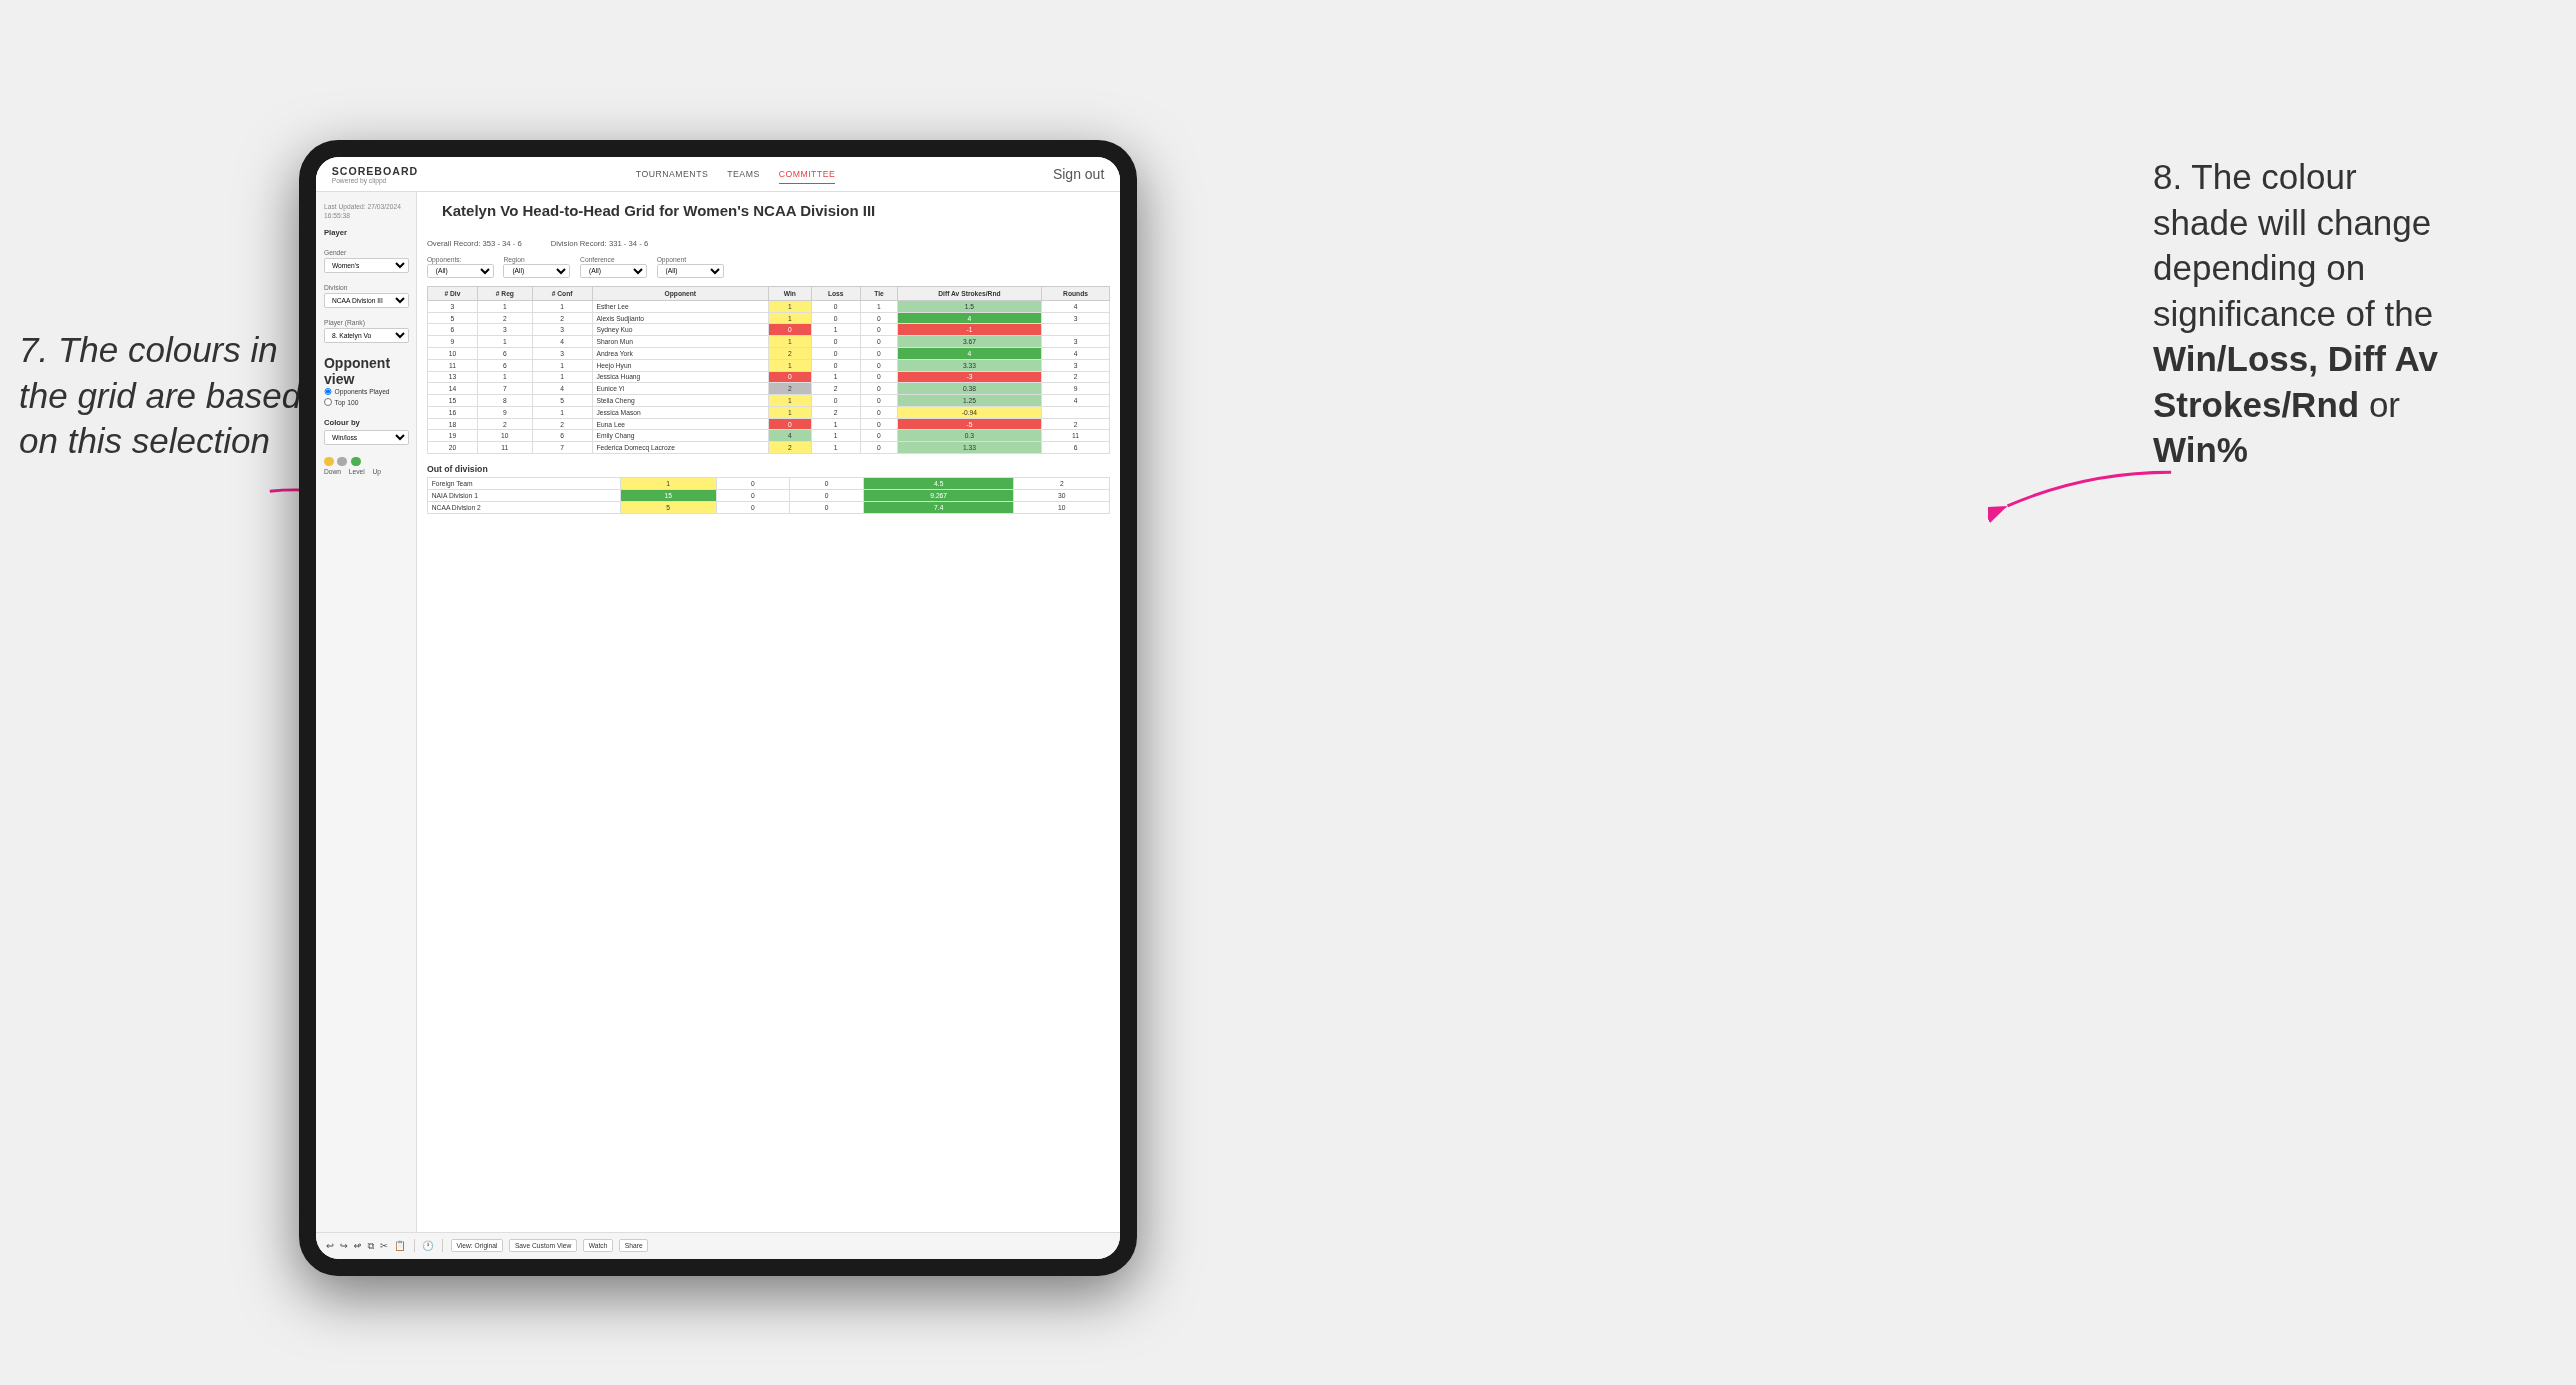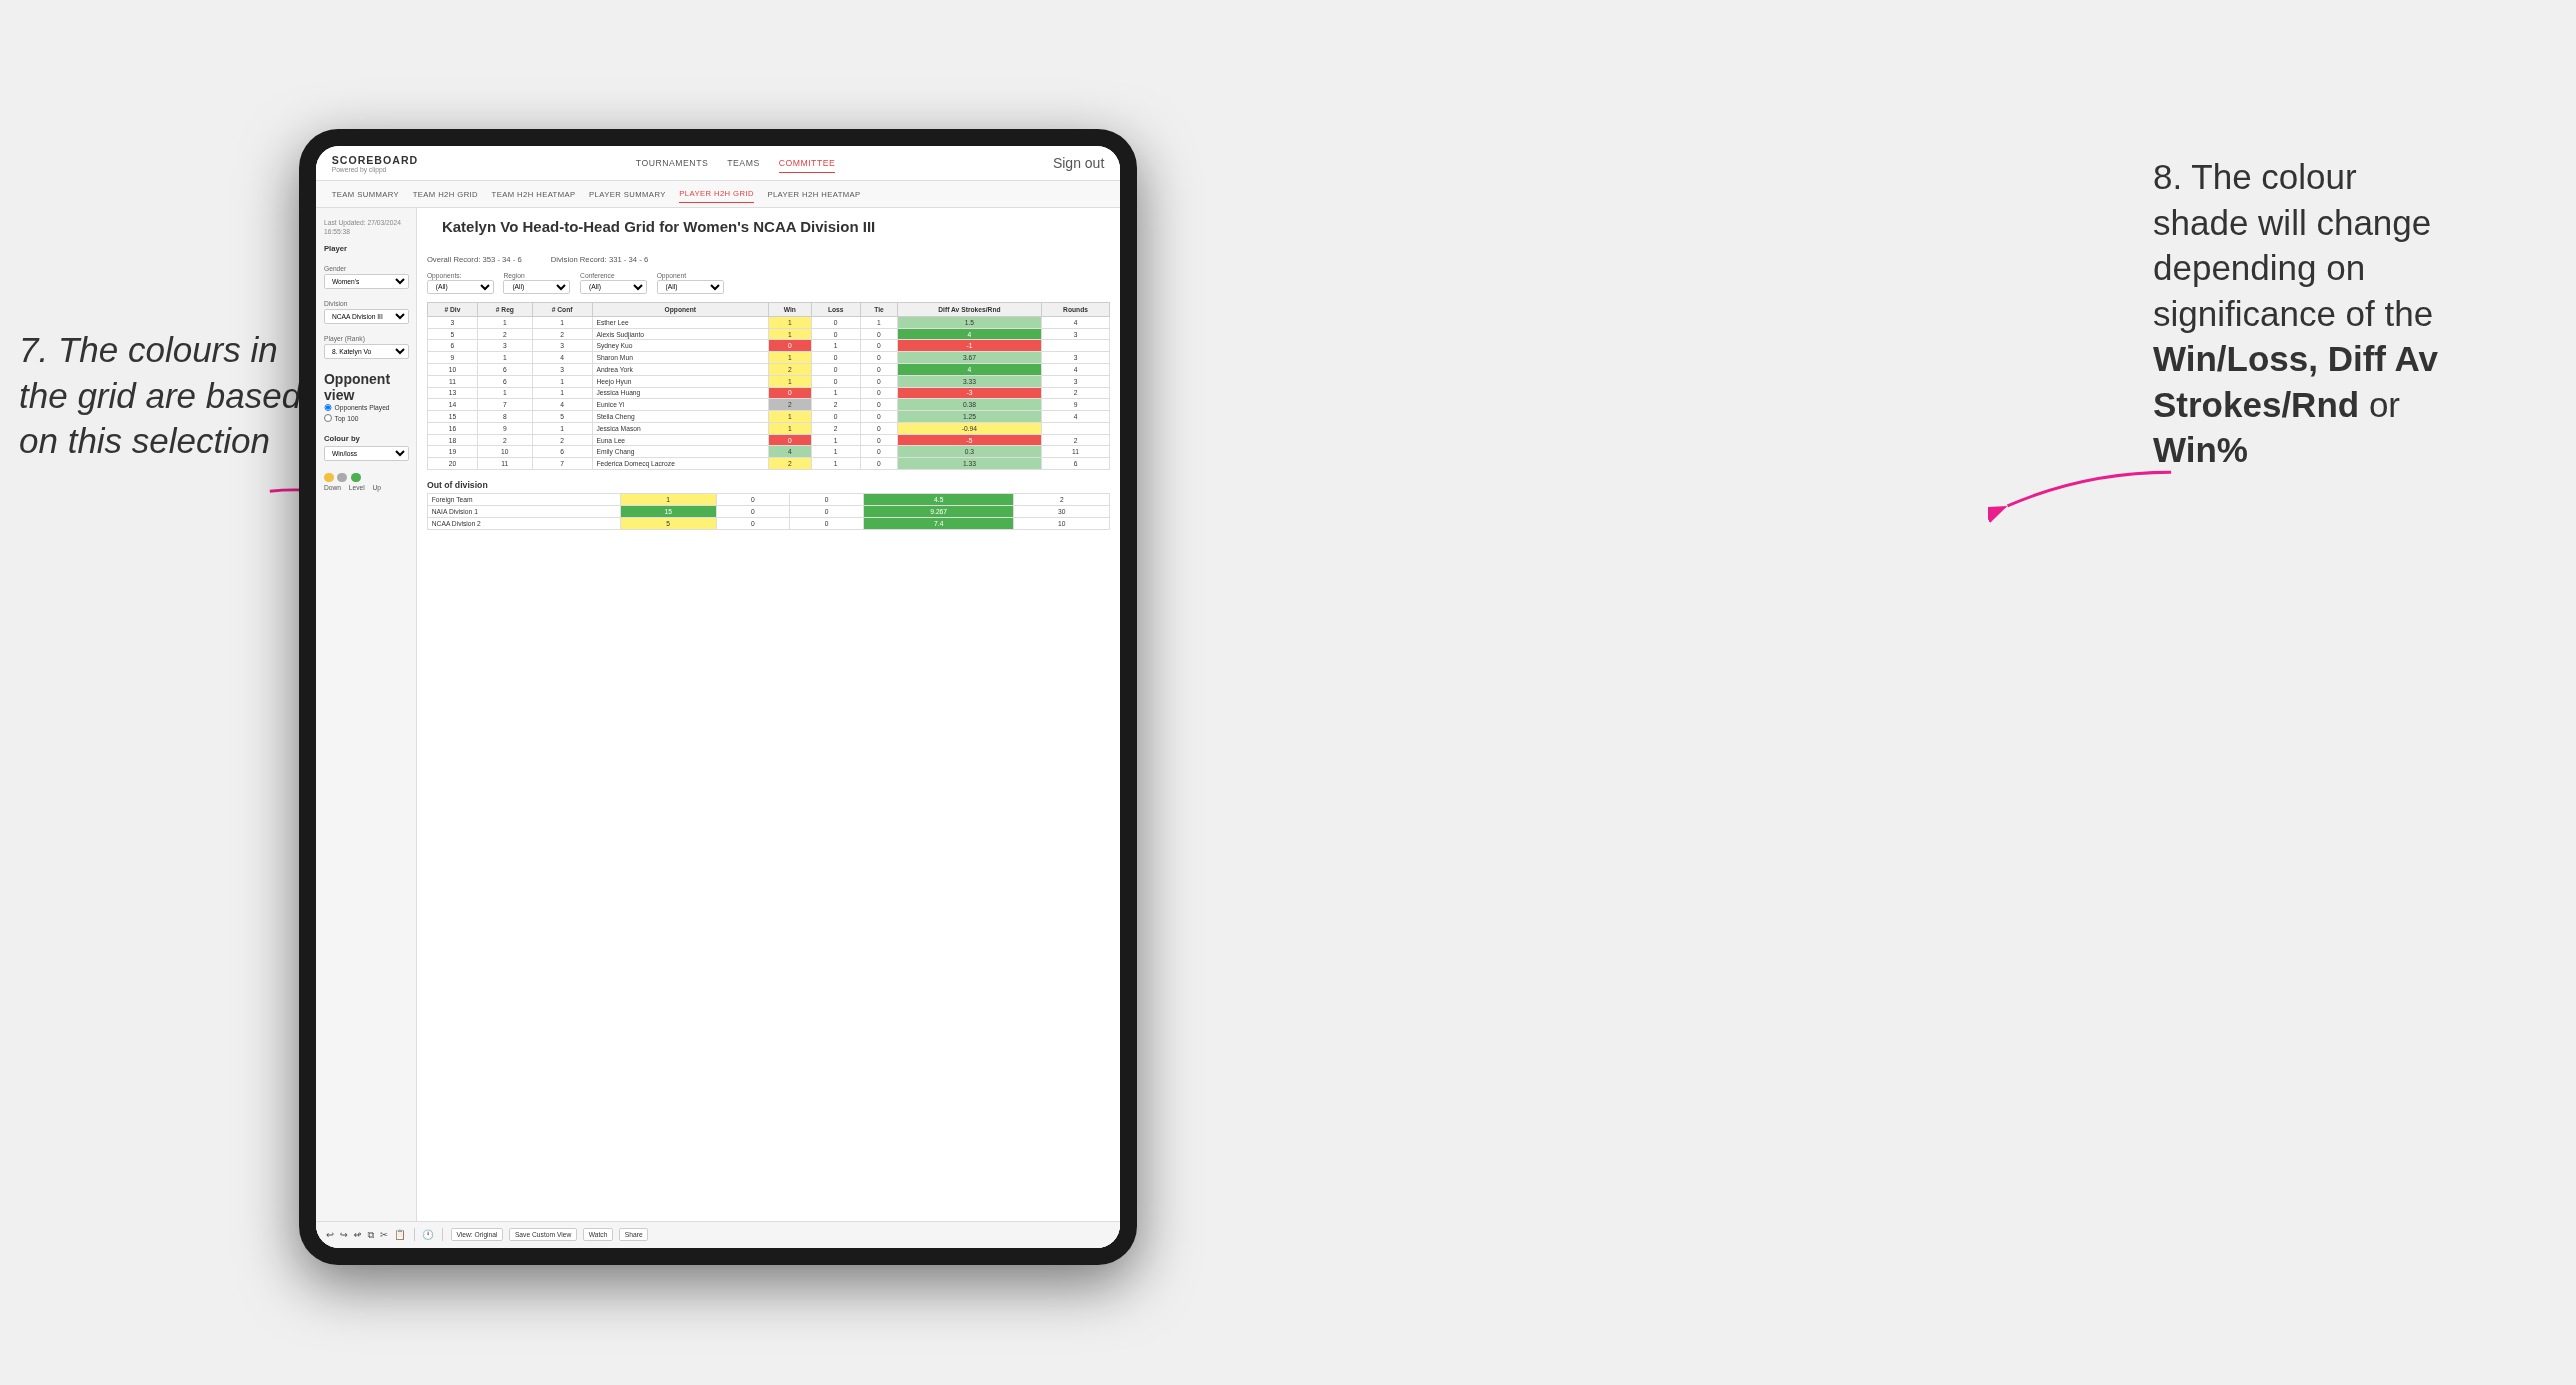--- a/index.html
+++ b/index.html
@@ -9,21 +9,21 @@
       width: 2576px;
       height: 1386px;
       position: relative;
       overflow: hidden;
     }
 
     
     .tablet {
       position: absolute;
       left: 299px;
-      top: 129px;
+      top: 140px;
       width: 838px;
       height: 1136px;
       background: #1a1a1a;
       border-radius: 39px;
       box-shadow: 0 19px 58px rgba(0,0,0,0.5);
     }
 
     .tablet-screen {
       position: absolute;
       left: 17.3px;
@@ -436,28 +436,20 @@
         </div>
       </div>
       <div class="nav-items">
         <span class="nav-item">TOURNAMENTS</span>
         <span class="nav-item">TEAMS</span>
         <span class="nav-item active">COMMITTEE</span>
       </div>
       <div class="sign-out">Sign out</div>
     </div>
 
-    <div class="sub-nav">
-      <span class="sub-nav-item">TEAM SUMMARY</span>
-      <span class="sub-nav-item">TEAM H2H GRID</span>
-      <span class="sub-nav-item">TEAM H2H HEATMAP</span>
-      <span class="sub-nav-item">PLAYER SUMMARY</span>
-      <span class="sub-nav-item active">PLAYER H2H GRID</span>
-      <span class="sub-nav-item">PLAYER H2H HEATMAP</span>
-    </div>
 
     <div class="main-content">
 
       <div class="sidebar">
         <div class="last-updated">
           <div>Last Updated: 27/03/2024</div>
           <div>16:55:38</div>
         </div>
 
         <div class="sidebar-section">

